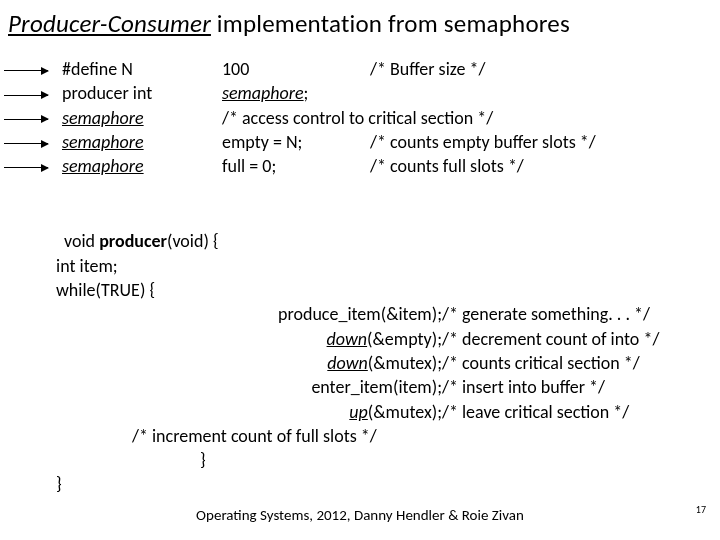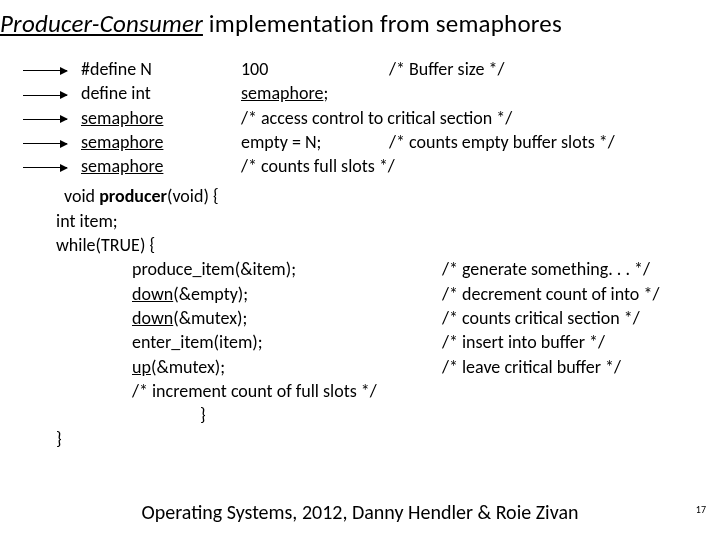--- a/index.html
+++ b/index.html
@@ -8,38 +8,37 @@
     width: 720px;
     height: 540px;
     font-family: Calibri, Arial, sans-serif;
     background: #fff;
     color: #000;
     position: relative;
     overflow: hidden;
   }
   .title {
     font-size: 25px;
-    padding: 8px 0 0 0;
+    padding: 8px 0 0 8px;
     letter-spacing: 0.2px;
   }
   .title .em {
     font-style: italic;
     text-decoration: underline;
     font-weight: 500;
   }
   .content {
     position: relative;
     padding: 18px 0 0 0;
     font-size: 18px;
     line-height: 1.35;
   }
   .row {
     display: flex;
     align-items: flex-end;
-    margin-left: 19px;
   }
   .arrow {
     display: inline-block;
     width: 58px;
     text-align: left;
     padding-left: 4px;
   }
   .arrow span {
     display: inline-block;
     width: 44px;
@@ -53,34 +52,34 @@
     position: absolute;
     right: -1px;
     top: -3.5px;
     border-left: 8px solid #000;
     border-top: 4px solid transparent;
     border-bottom: 4px solid transparent;
   }
   .col1 { width: 160px; }
   .col2 { width: 148px; }
   .col3 { flex: 1; }
-  .sema { text-decoration: underline; }
+  .sema { font-style: italic; text-decoration: underline; }
   .bold { font-weight: 700; }
-  .indent0 { padding-left: 64px; }
+  .indent0 { padding-left: 64px; margin-top: 45px; }
   .indent1 { padding-left: 56px; }
   .indent2 { padding-left: 132px; }
   .cmt { display:inline-block; }
   .twoCol { display:flex; }
-  .twoCol .left { width: 310px; }
+  .twoCol .left { width: 310px; text-align: right; }
   .footer {
     position: absolute;
     bottom: 16px;
     width: 100%;
     text-align: center;
-    font-size: 20px;
+    font-size: 15px;
   }
   .pagenum {
     position: absolute;
     right: 14px;
     bottom: 24px;
     font-size: 10px;
   }
 </style>
 </head>
 <body>
@@ -93,41 +92,42 @@
 
   <div class="row">
     <div class="arrow"><span></span></div>
     <div class="col1">#define   N</div>
     <div class="col2">100</div>
     <div class="col3">/* Buffer size */</div>
   </div>
 
   <div class="row">
     <div class="arrow"><span></span></div>
-    <div class="col1">define   int</div>
+    <div class="col1">producer   int</div>
     <div class="col2"><span class="sema">semaphore</span><span>;</span></div>
     <div class="col3"></div>
   </div>
 
   <div class="row">
     <div class="arrow"><span></span></div>
     <div class="col1"><span class="sema">semaphore</span></div>
     <div class="col3">/* access control to critical section */</div>
   </div>
 
   <div class="row">
     <div class="arrow"><span></span></div>
     <div class="col1"><span class="sema">semaphore</span></div>
     <div class="col2">empty = N;</div>
     <div class="col3">/* counts empty buffer slots */</div>
   </div>
 
   <div class="row">
     <div class="arrow"><span></span></div>
     <div class="col1"><span class="sema">semaphore</span></div>
+    <div class="col2">full = 0;</div>
     <div class="col3">/* counts full slots */</div>
   </div>
 
   <div style="height:6px"></div>
 
   <div class="indent0">
     <span>void </span><span class="bold">producer</span><span>(void)  {</span>
   </div>
   <div class="indent1">int     item;</div>
   <div class="indent1">while(TRUE) {</div>
@@ -143,21 +143,21 @@
   <div class="twoCol indent2">
     <div class="left"><span class="sema">down</span><span>(&amp;mutex);</span></div>
     <div class="cmt">/* counts critical section */</div>
   </div>
   <div class="twoCol indent2">
     <div class="left"><span>enter_item(item);</span></div>
     <div class="cmt">/* insert into buffer */</div>
   </div>
   <div class="twoCol indent2">
     <div class="left"><span class="sema">up</span><span>(&amp;mutex);</span></div>
-    <div class="cmt">/* leave critical buffer */</div>
+    <div class="cmt">/* leave critical section */</div>
   </div>
   <div class="twoCol indent2">
     <div class="cmt">/* increment count of full slots */</div>
   </div>
 
   <div style="padding-left:200px">}</div>
   <div class="indent1">}</div>
 
 </div>
 

